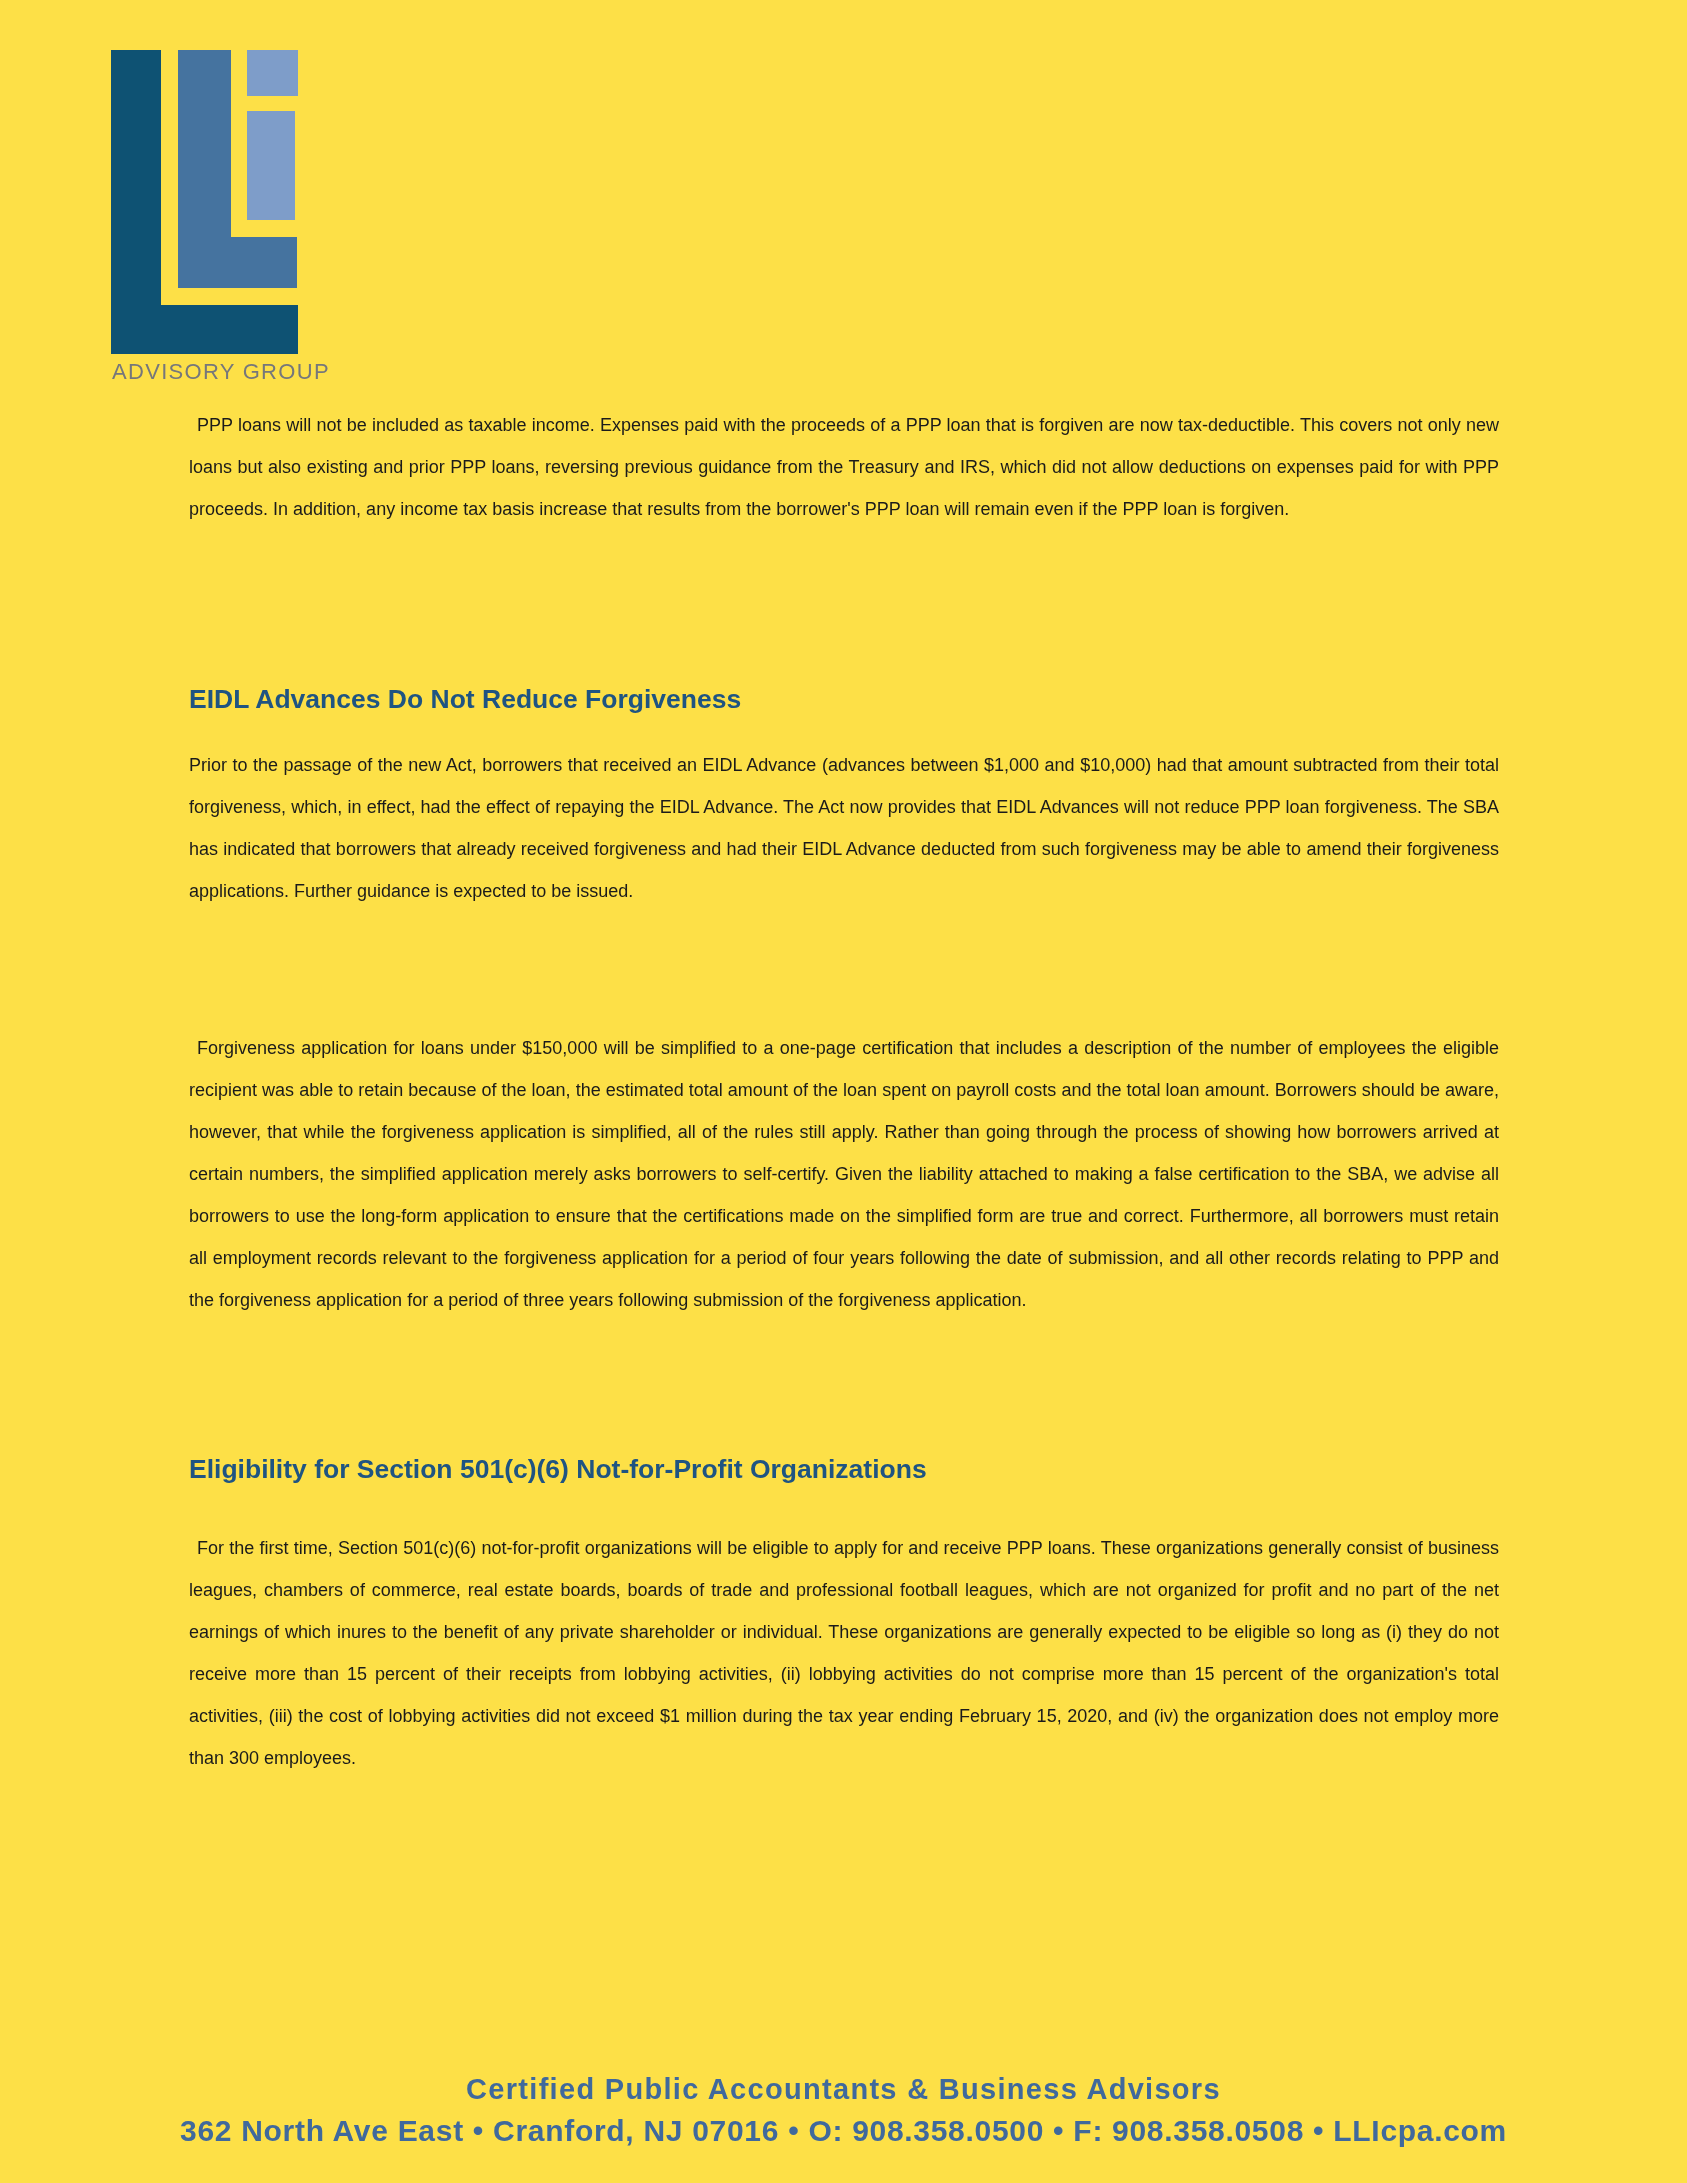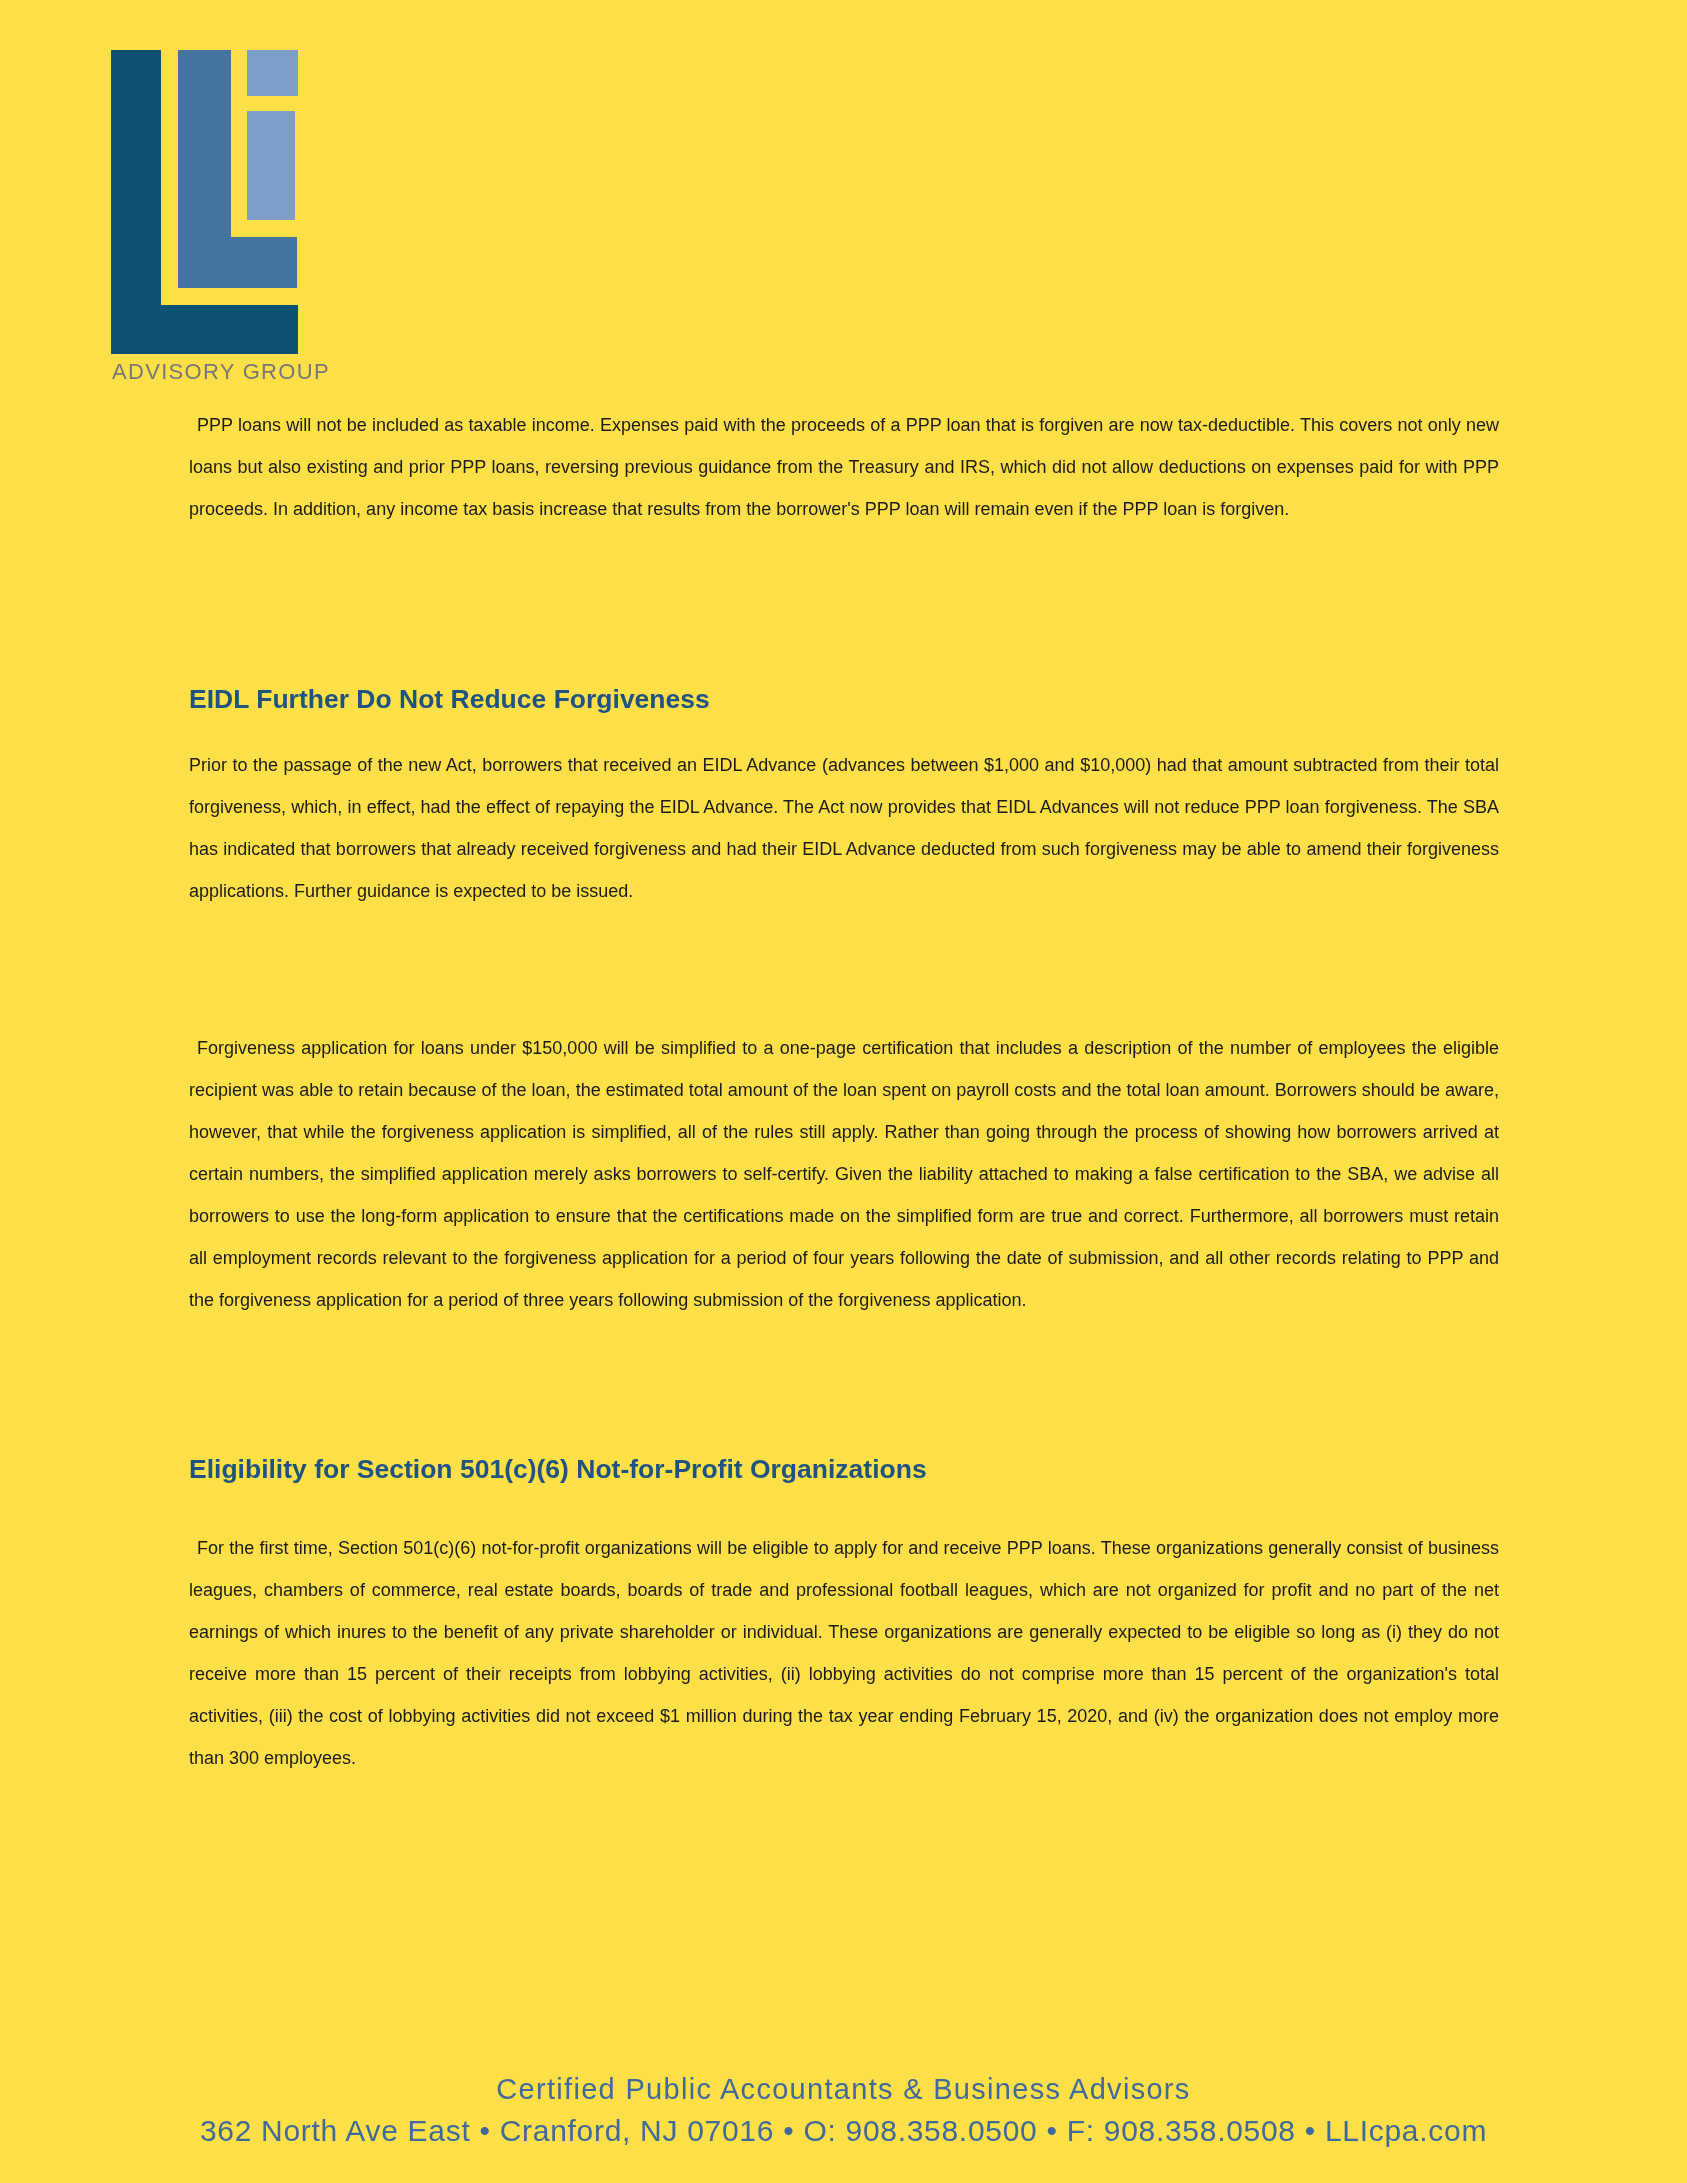--- a/index.html
+++ b/index.html
@@ -80,20 +80,21 @@
 
   
   .footer-line {
     position: absolute;
     left: 0;
     width: 1687px;
     margin: 0;
     text-align: center;
     color: #40699C;
     white-space: nowrap;
+    font-weight: bold;
   }
   #footer-1 { top: 2073px; font-size: 29px; letter-spacing: 1.3px; }
   #footer-2 { top: 2114px; font-size: 30px; letter-spacing: 0.7px; }
 </style>
 </head>
 <body>
 
 <div class="page">
 
   <div class="logo">
@@ -101,21 +102,21 @@
     <div class="blk c-dark dark-h"></div>
     <div class="blk c-med med-v"></div>
     <div class="blk c-med med-h"></div>
     <div class="blk c-light i-dot"></div>
     <div class="blk c-light i-stem"></div>
   </div>
   <div class="advisory">ADVISORY GROUP</div>
 
   <p class="para indent" id="para-intro">PPP loans will not be included as taxable income. Expenses paid with the proceeds of a PPP loan that is forgiven are now tax-deductible. This covers not only new loans but also existing and prior PPP loans, reversing previous guidance from the Treasury and IRS, which did not allow deductions on expenses paid for with PPP proceeds. In addition, any income tax basis increase that results from the borrower's PPP loan will remain even if the PPP loan is forgiven.</p>
 
-  <h2 class="heading" id="heading-1">EIDL Further Do Not Reduce Forgiveness</h2>
+  <h2 class="heading" id="heading-1">EIDL Advances Do Not Reduce Forgiveness</h2>
   <p class="para" id="para-1">Prior to the passage of the new Act, borrowers that received an EIDL Advance (advances between $1,000 and $10,000) had that amount subtracted from their total forgiveness, which, in effect, had the effect of repaying the EIDL Advance. The Act now provides that EIDL Advances will not reduce PPP loan forgiveness. The SBA has indicated that borrowers that already received forgiveness and had their EIDL Advance deducted from such forgiveness may be able to amend their forgiveness applications. Further guidance is expected to be issued.</p>
 
   <p class="para indent" id="para-2">Forgiveness application for loans under $150,000 will be simplified to a one-page certification that includes a description of the number of employees the eligible recipient was able to retain because of the loan, the estimated total amount of the loan spent on payroll costs and the total loan amount. Borrowers should be aware, however, that while the forgiveness application is simplified, all of the rules still apply. Rather than going through the process of showing how borrowers arrived at certain numbers, the simplified application merely asks borrowers to self-certify. Given the liability attached to making a false certification to the SBA, we advise all borrowers to use the long-form application to ensure that the certifications made on the simplified form are true and correct. Furthermore, all borrowers must retain all employment records relevant to the forgiveness application for a period of four years following the date of submission, and all other records relating to PPP and the forgiveness application for a period of three years following submission of the forgiveness application.</p>
 
   <h2 class="heading" id="heading-3">Eligibility for Section 501(c)(6) Not-for-Profit Organizations</h2>
   <p class="para indent" id="para-3">For the first time, Section 501(c)(6) not-for-profit organizations will be eligible to apply for and receive PPP loans. These organizations generally consist of business leagues, chambers of commerce, real estate boards, boards of trade and professional football leagues, which are not organized for profit and no part of the net earnings of which inures to the benefit of any private shareholder or individual. These organizations are generally expected to be eligible so long as (i) they do not receive more than 15 percent of their receipts from lobbying activities, (ii) lobbying activities do not comprise more than 15 percent of the organization's total activities, (iii) the cost of lobbying activities did not exceed $1 million during the tax year ending February 15, 2020, and (iv) the organization does not employ more than 300 employees.</p>
 
   <p class="footer-line" id="footer-1">Certified Public Accountants &amp; Business Advisors</p>
   <p class="footer-line" id="footer-2">362 North Ave East • Cranford, NJ 07016 • O: 908.358.0500 • F: 908.358.0508 • LLIcpa.com</p>
 

